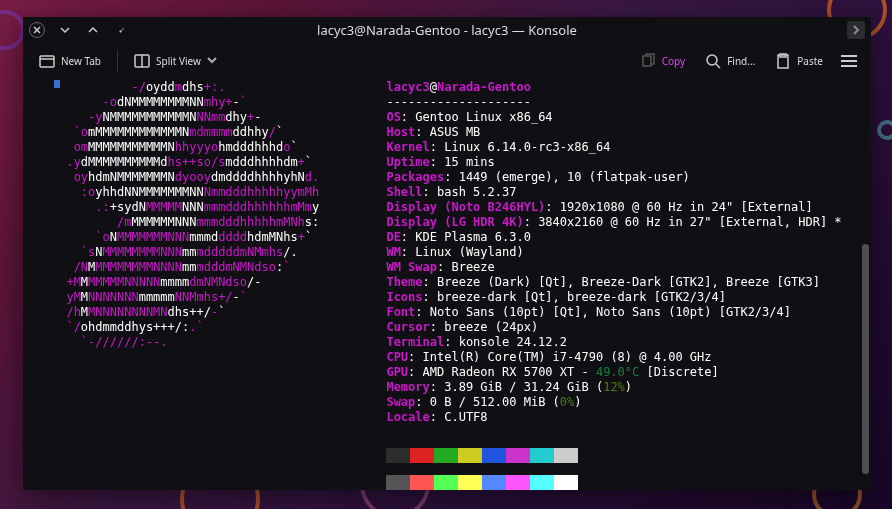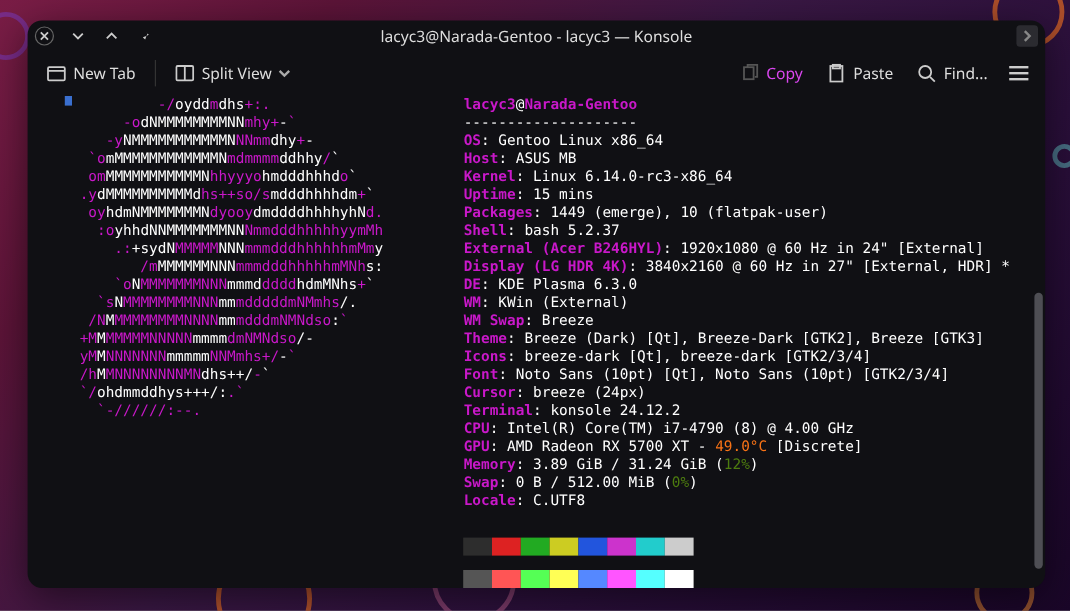--- a/index.html
+++ b/index.html
@@ -14,21 +14,21 @@
   .deco.d1 { width: 60px; height:60px; top: -20px; right: 5px; }
   .deco.d2 { width: 40px; height:40px; top: 10px; left: -15px; border-color: rgba(120,60,200,.5);}
   .deco.d3 { width: 80px; height:80px; bottom: -30px; left: 180px; }
   .deco.d4 { width: 70px; height:70px; bottom: -10px; left: 360px; border-color: rgba(200,100,150,.5);}
   .deco.d5 { width: 30px; height:30px; bottom: 40px; left: 100px; border-color: rgba(255,200,100,.5);}
   .deco.d6 { width: 20px; height:20px; top: 120px; right: -5px; border-color: rgba(100,200,200,.5);}
   .deco.d7 { width: 50px; height:50px; bottom: -10px; right: 30px; border-color: rgba(255,150,50,.5);}
 
   .window {
     position: absolute; top: 17px; left: 23px; width: 848px; height: 473px;
-    background: #101014; border-radius: 12px;
+    background: #101014; border-radius: 1px;
     box-shadow: 0 8px 32px rgba(0,0,0,.5);
     display: flex; flex-direction: column;
     color: #eee;
   }
 
   .titlebar {
     height: 30px; display: flex; align-items: center; padding: 0 6px;
     border-bottom: 1px solid rgba(255,255,255,0);
     position: relative;
   }
@@ -37,21 +37,21 @@
   .tb-btn.close-b { border:1px solid #666; border-radius:50%; font-size:11px; line-height:1;}
   .tb-btn svg { width:12px; height:12px; stroke:#ccc; stroke-width:1.5; fill:none;}
   .pin svg { width:12px; height:12px; fill:#ccc;}
   .titlebar .title { position:absolute; left:0; right:0; text-align:center; font-size:13px; color:#ddd; pointer-events:none;}
   .titlebar .right { margin-left:auto; display:flex; gap:8px; align-items:center;}
   .arrow-box { width:18px; height:18px; background:#2b2b30; border-radius:3px; display:flex; align-items:center; justify-content:center;}
   .arrow-box svg { width:10px; height:10px; stroke:#888; stroke-width:2; fill:none;}
 
   .toolbar {
     height: 36px; display:flex; align-items:center; padding: 0 8px; gap: 4px;
-    font-size: 13px; color:#ddd;
+    font-size: 10px; color:#ddd;
   }
   .tb-item { display:flex; align-items:center; gap:6px; padding:4px 8px; border-radius:3px;}
   .tb-item svg { width:16px; height:16px; stroke:#ccc; stroke-width:1.5; fill:none;}
   .tb-item.dim { color:#d946ef;}
   .tb-item.dim svg { stroke:#555;}
   .tb-spacer { flex:1; }
   .chev svg { width:10px; height:10px; stroke:#aaa; stroke-width:2; fill:none;}
   .hamburger { display:flex; flex-direction:column; gap:3px; padding:6px;}
   .hamburger span { width:16px; height:2px; background:#ccc;}
   .vline { width:1px; height:22px; background:#333; margin:0 4px;}
@@ -77,21 +77,21 @@
   .m{color:#c918c9;} .w{color:#ffffff;}
 
   .info {
     padding-left: 16px;
     white-space: pre;
   }
   .info .k { color:#c918c9; font-weight:bold;}
   .info .u { color:#c918c9; font-weight:bold;}
   .info .at{ color:#fff;}
   .info .g { color:#4d7c0f;}
-  .info .y { color:#f97316;}
+  .info .y { color:#15803d;}
   .info .v { color:#fff;}
 
   .palette { margin-top:8px; display:flex;}
   .palette span{ width:24px; height:15px; display:inline-block;}
 </style>
 </head>
 <body>
 
 <div class="deco d1"></div>
 <div class="deco d2"></div>
@@ -158,31 +158,31 @@
     <div class="tb-spacer"></div>
     <div class="tb-item dim">
       <svg viewBox="0 0 16 16">
           <rect x="3" y="3" width="8" height="10"></rect>
           <path d="M6 3V1h8v10h-2"></path>
         </svg>
       <span>Copy</span>
     </div>
     <div class="tb-item">
       <svg viewBox="0 0 16 16">
+          <circle cx="7" cy="7" r="5"></circle>
+          <path d="M11 11l4 4"></path>
+        </svg>
+      <span>Find...</span>
+    </div>
+    <div class="tb-item">
+      <svg viewBox="0 0 16 16">
           <rect x="3" y="2" width="10" height="13"></rect>
           <rect x="5" y="1" width="6" height="3"></rect>
         </svg>
       <span>Paste</span>
-    </div>
-    <div class="tb-item">
-      <svg viewBox="0 0 16 16">
-          <circle cx="7" cy="7" r="5"></circle>
-          <path d="M11 11l4 4"></path>
-        </svg>
-      <span>Find...</span>
     </div>
     <div class="hamburger">
         <span></span>
         <span></span>
         <span></span>
       </div>
   </div>
 
   <div class="term-area">
     <div class="left-tab"></div>
@@ -206,24 +206,24 @@
 <span class="m">  `-//////:--.</span>
 </pre>
     <div class="info" id="info"><span class="u">lacyc3</span><span class="at">@</span><span class="u">Narada-Gentoo</span>
 <span class="v">--------------------</span>
 <span class="k">OS</span><span class="v">: Gentoo Linux x86_64</span>
 <span class="k">Host</span><span class="v">: ASUS MB</span>
 <span class="k">Kernel</span><span class="v">: Linux 6.14.0-rc3-x86_64</span>
 <span class="k">Uptime</span><span class="v">: 15 mins</span>
 <span class="k">Packages</span><span class="v">: 1449 (emerge), 10 (flatpak-user)</span>
 <span class="k">Shell</span><span class="v">: bash 5.2.37</span>
-<span class="k">External (Acer B246HYL)</span><span class="v">: 1920x1080 @ 60 Hz in 24" [External]</span>
+<span class="k">Display (Noto B246HYL)</span><span class="v">: 1920x1080 @ 60 Hz in 24" [External]</span>
 <span class="k">Display (LG HDR 4K)</span><span class="v">: 3840x2160 @ 60 Hz in 27" [External, HDR] *</span>
 <span class="k">DE</span><span class="v">: KDE Plasma 6.3.0</span>
-<span class="k">WM</span><span class="v">: KWin (External)</span>
+<span class="k">WM</span><span class="v">: Linux (Wayland)</span>
 <span class="k">WM Swap</span><span class="v">: Breeze</span>
 <span class="k">Theme</span><span class="v">: Breeze (Dark) [Qt], Breeze-Dark [GTK2], Breeze [GTK3]</span>
 <span class="k">Icons</span><span class="v">: breeze-dark [Qt], breeze-dark [GTK2/3/4]</span>
 <span class="k">Font</span><span class="v">: Noto Sans (10pt) [Qt], Noto Sans (10pt) [GTK2/3/4]</span>
 <span class="k">Cursor</span><span class="v">: breeze (24px)</span>
 <span class="k">Terminal</span><span class="v">: konsole 24.12.2</span>
 <span class="k">CPU</span><span class="v">: Intel(R) Core(TM) i7-4790 (8) @ 4.00 GHz</span>
 <span class="k">GPU</span><span class="v">: AMD Radeon RX 5700 XT - </span><span class="y">49.0°C</span><span class="v"> [Discrete]</span>
 <span class="k">Memory</span><span class="v">: 3.89 GiB / 31.24 GiB (</span><span class="g">12%</span><span class="v">)</span>
 <span class="k">Swap</span><span class="v">: 0 B / 512.00 MiB (</span><span class="g">0%</span><span class="v">)</span>

